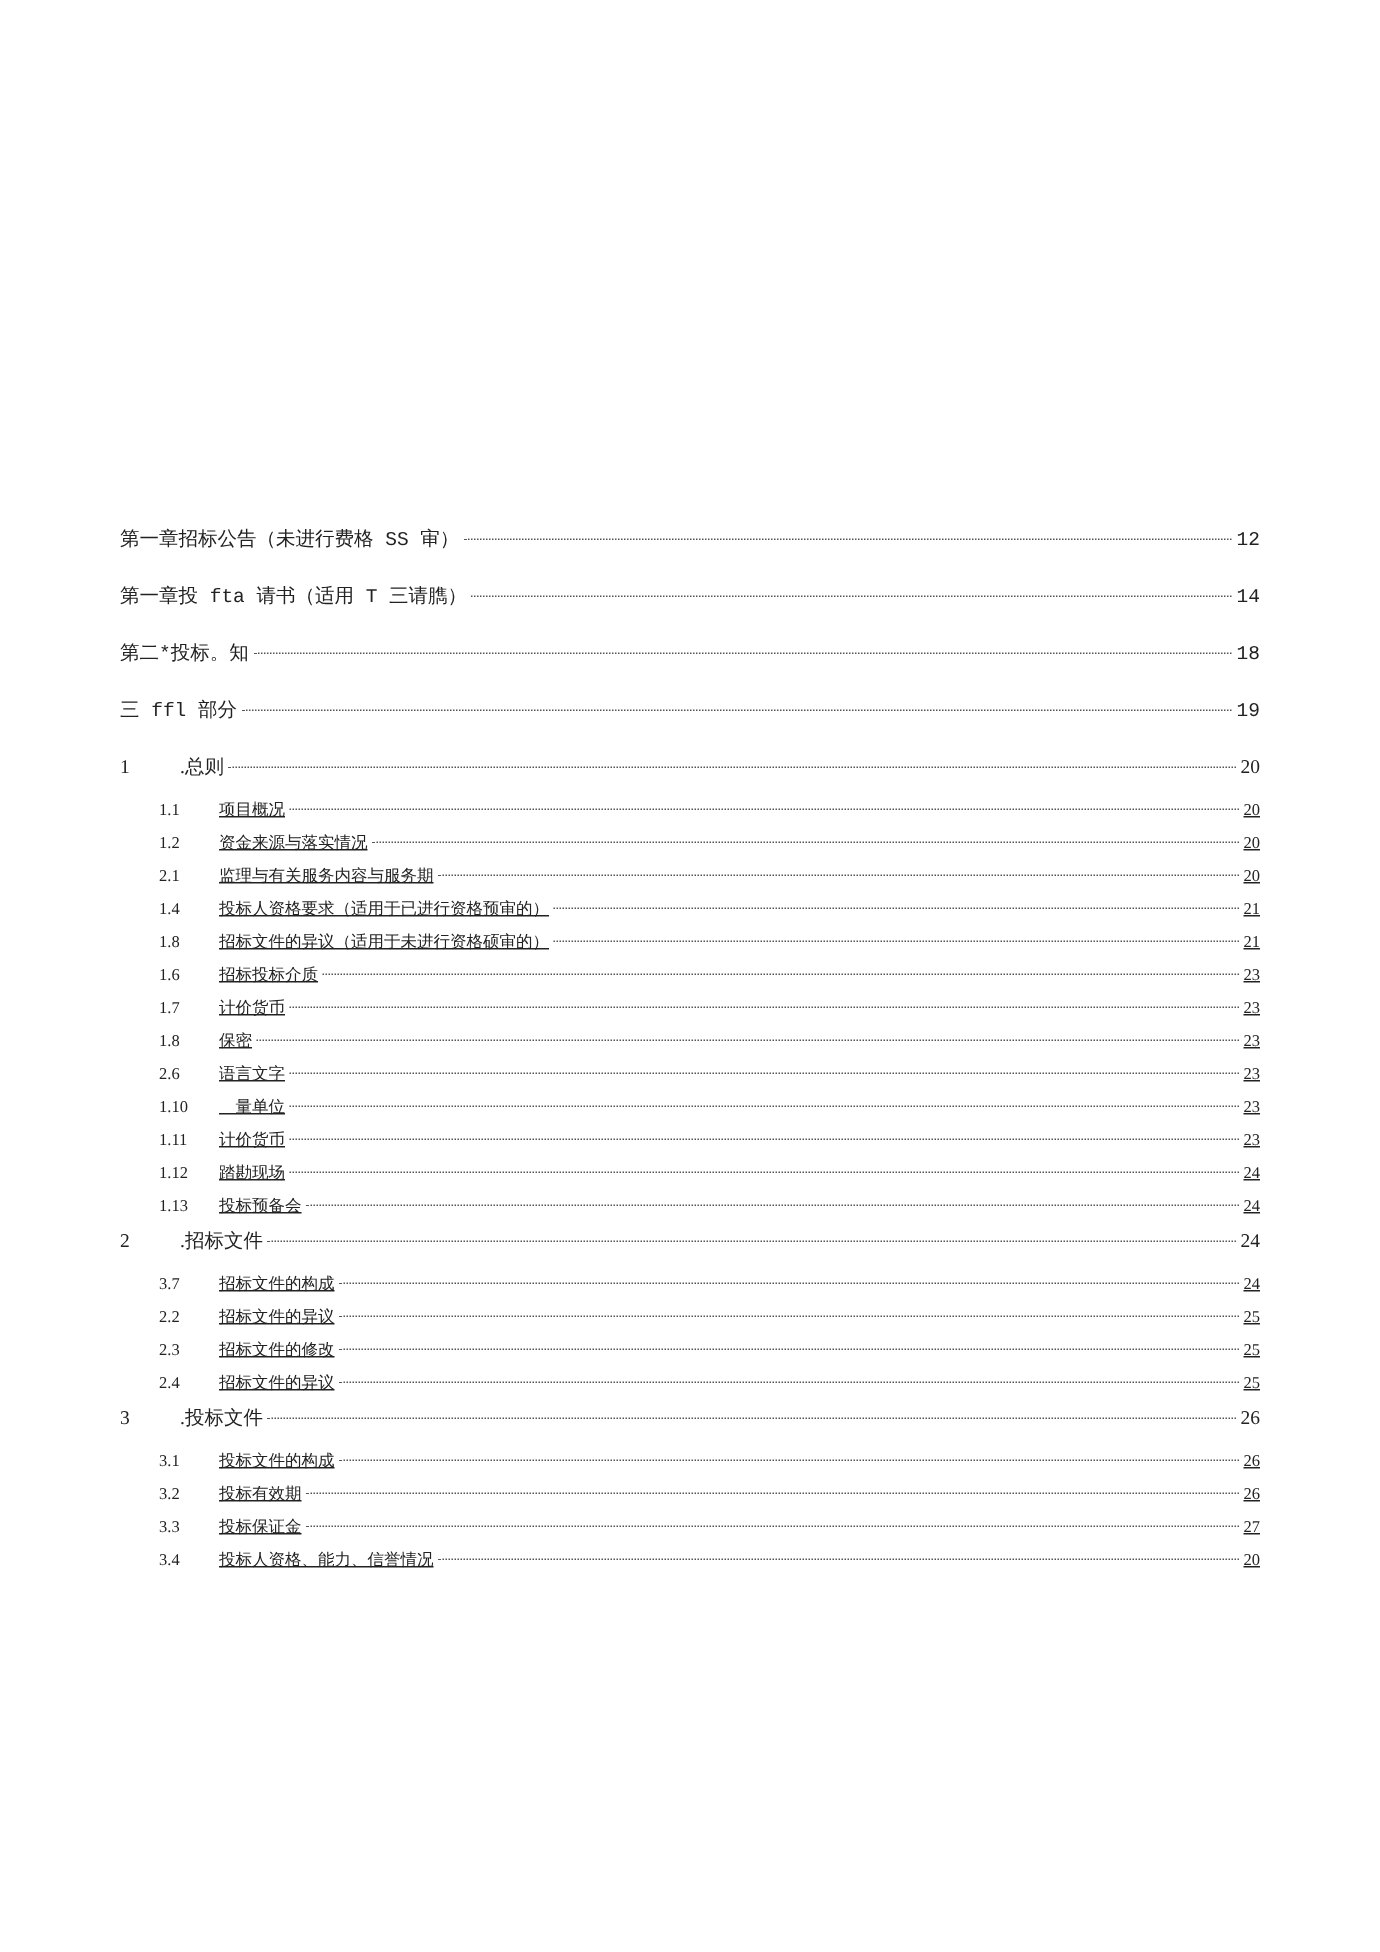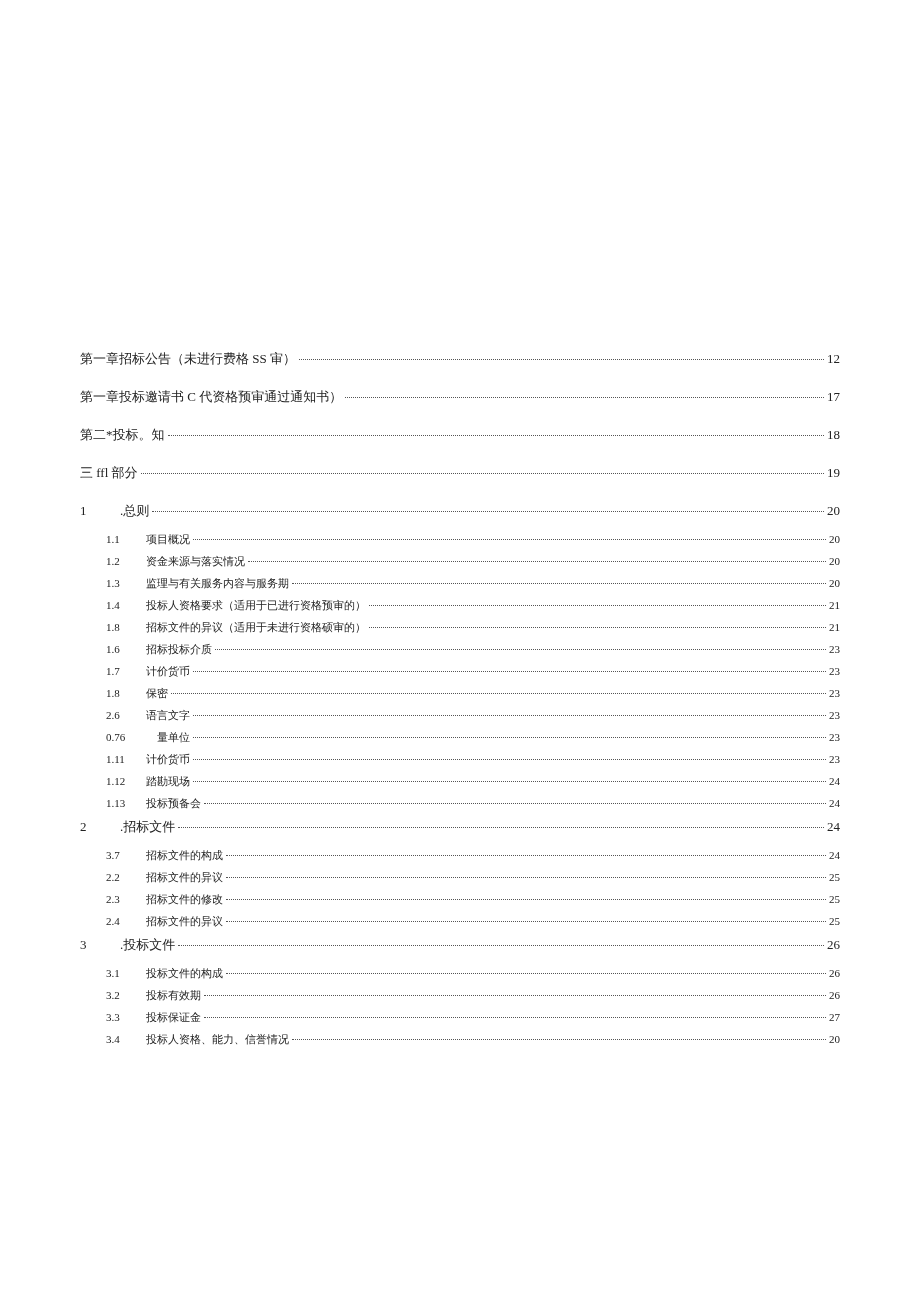--- a/index.html
+++ b/index.html
@@ -19,29 +19,31 @@
     }
     .toc-line {
       display: flex;
       align-items: baseline;
       margin-bottom: 12px;
       font-size: 13px;
       color: #222;
     }
     .toc-line.chapter {
       margin-bottom: 20px;
+      font-family: Liberation Mono, monospace;
     }
     .toc-line.section {
       padding-left: 0px;
       margin-bottom: 12px;
     }
     .toc-line.sub {
       padding-left: 26px;
       margin-bottom: 7px;
       font-size: 11px;
+      text-decoration: underline;
     }
     .toc-label {
       white-space: nowrap;
       flex-shrink: 0;
     }
     .toc-num {
       display: inline-block;
       min-width: 34px;
       margin-right: 6px;
     }
@@ -64,23 +66,23 @@
 </head>
 <body>
 
 <div class="toc-container" id="toc-root">
 <div class="toc-line chapter">
       <span class="toc-label"><span>第一章招标公告（未进行费格 SS 审）</span></span>
       <span class="toc-leader"></span>
       <span class="toc-page">12</span>
     </div>
     <div class="toc-line chapter">
-      <span class="toc-label"><span>第一章投标邀请书 C 代资格预审通过通知书）</span></span>
-      <span class="toc-leader"></span>
-      <span class="toc-page">17</span>
+      <span class="toc-label"><span>第一章投 fta 请书（适用 T 三请臇）</span></span>
+      <span class="toc-leader"></span>
+      <span class="toc-page">14</span>
     </div>
     <div class="toc-line chapter">
       <span class="toc-label"><span>第二*投标。知</span></span>
       <span class="toc-leader"></span>
       <span class="toc-page">18</span>
     </div>
     <div class="toc-line chapter">
       <span class="toc-label"><span>三 ffl 部分</span></span>
       <span class="toc-leader"></span>
       <span class="toc-page">19</span>
@@ -94,21 +96,21 @@
       <span class="toc-label"><span class="toc-num">1.1</span><span>项目概况</span></span>
       <span class="toc-leader"></span>
       <span class="toc-page">20</span>
     </div>
     <div class="toc-line sub">
       <span class="toc-label"><span class="toc-num">1.2</span><span>资金来源与落实情况</span></span>
       <span class="toc-leader"></span>
       <span class="toc-page">20</span>
     </div>
     <div class="toc-line sub">
-      <span class="toc-label"><span class="toc-num">1.3</span><span>监理与有关服务内容与服务期</span></span>
+      <span class="toc-label"><span class="toc-num">2.1</span><span>监理与有关服务内容与服务期</span></span>
       <span class="toc-leader"></span>
       <span class="toc-page">20</span>
     </div>
     <div class="toc-line sub">
       <span class="toc-label"><span class="toc-num">1.4</span><span>投标人资格要求（适用于已进行资格预审的）</span></span>
       <span class="toc-leader"></span>
       <span class="toc-page">21</span>
     </div>
     <div class="toc-line sub">
       <span class="toc-label"><span class="toc-num">1.8</span><span>招标文件的异议（适用于未进行资格硕审的）</span></span>
@@ -129,21 +131,21 @@
       <span class="toc-label"><span class="toc-num">1.8</span><span>保密</span></span>
       <span class="toc-leader"></span>
       <span class="toc-page">23</span>
     </div>
     <div class="toc-line sub">
       <span class="toc-label"><span class="toc-num">2.6</span><span>语言文字</span></span>
       <span class="toc-leader"></span>
       <span class="toc-page">23</span>
     </div>
     <div class="toc-line sub">
-      <span class="toc-label"><span class="toc-num">0.76</span><span> 量单位</span></span>
+      <span class="toc-label"><span class="toc-num">1.10</span><span> 量单位</span></span>
       <span class="toc-leader"></span>
       <span class="toc-page">23</span>
     </div>
     <div class="toc-line sub">
       <span class="toc-label"><span class="toc-num">1.11</span><span>计价货币</span></span>
       <span class="toc-leader"></span>
       <span class="toc-page">23</span>
     </div>
     <div class="toc-line sub">
       <span class="toc-label"><span class="toc-num">1.12</span><span>踏勘现场</span></span>

